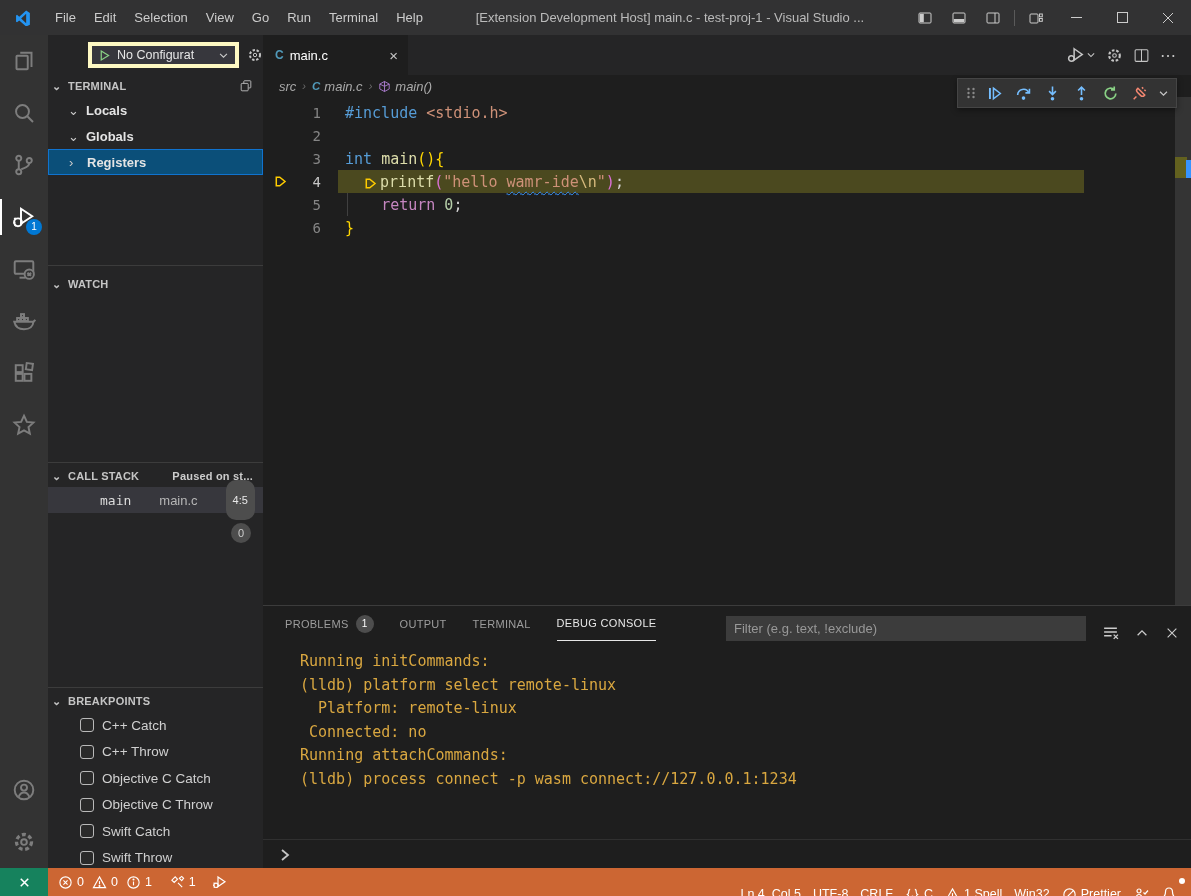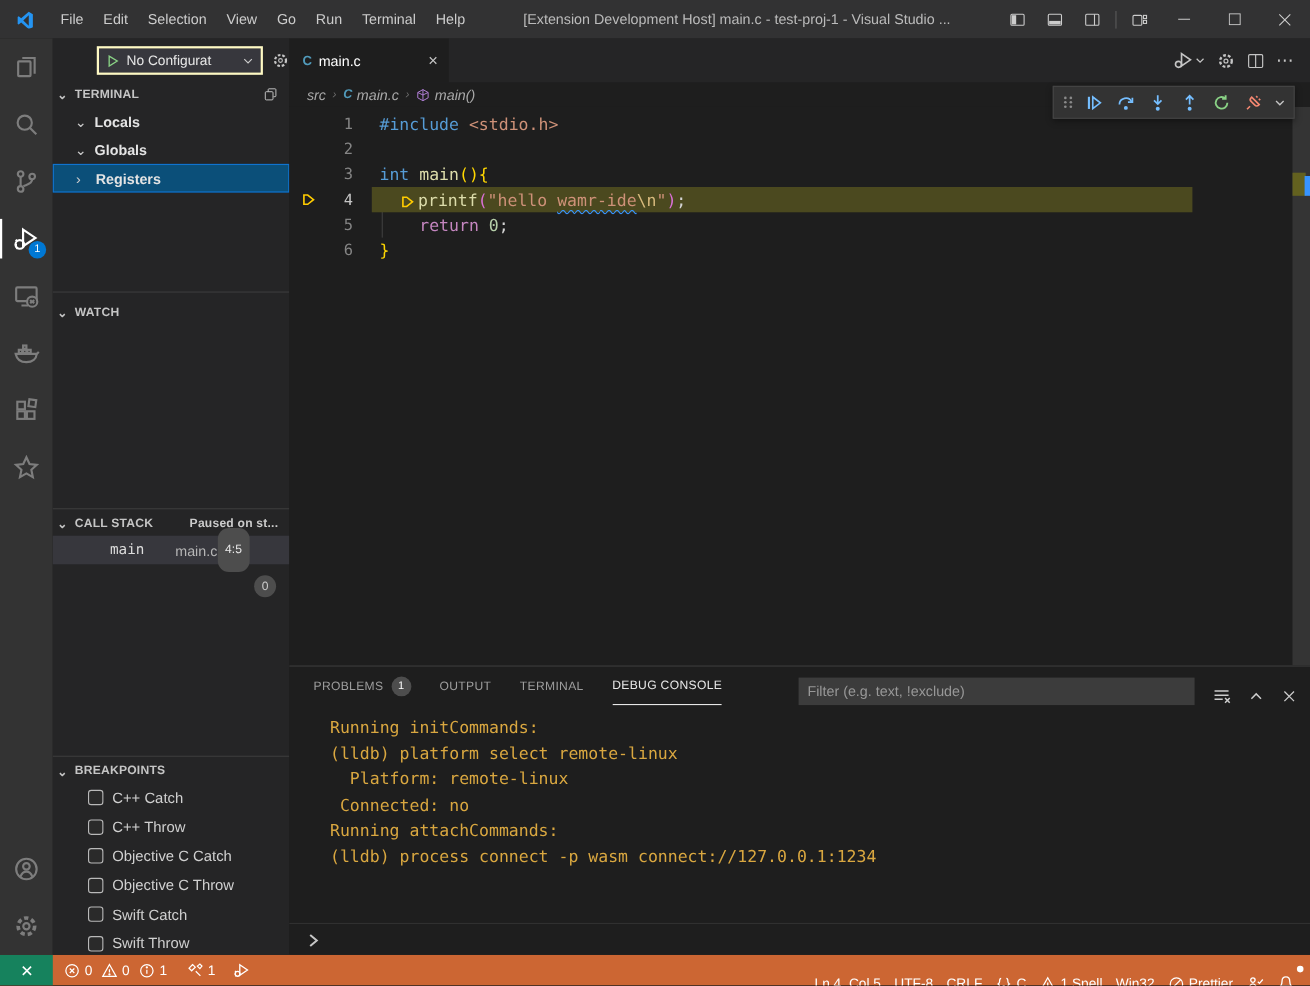--- a/index.html
+++ b/index.html
@@ -26,35 +26,35 @@
   .ab-item { width:48px; height:52px; display:flex; align-items:center; justify-content:center; color:#7d7d7d; position:relative; }
   .ab-item.active { color:#ffffff; }
   .ab-item.active::before { content:""; position:absolute; left:0; top:8px; bottom:8px; width:2px; background:#ffffff; }
   .ab-item svg { stroke:currentColor; fill:none; stroke-width:1.3; }
   .ab-badge { position:absolute; right:6px; bottom:8px; min-width:16px; height:16px; border-radius:9px; background:#0078d4; color:#fff; font-size:10px; line-height:16px; text-align:center; }
   .ab-bottom { margin-top:auto; }
 
   
   .sidebar { width:215px; background:#252526; position:relative; color:#cccccc; font-size:13px; }
   .sb-topbar { height:40px; display:flex; align-items:center; padding-left:40px; }
-  .cfg-btn { height:26px; width:156px; background:#37373d; border:2px solid #fef9c3; display:flex; align-items:center; padding:0 6px; color:#e7e7e7; font-size:12.5px; }
+  .cfg-btn { height:26px; width:156px; background:#37373d; border:4px solid #fef9c3; display:flex; align-items:center; padding:0 6px; color:#e7e7e7; font-size:12.5px; }
   .cfg-btn .lbl { flex:1; margin-left:6px; white-space:nowrap; overflow:hidden; }
   .sb-gear { margin-left:8px; color:#c5c5c5; }
   .sec { position:absolute; left:0; right:0; }
   .sec-header { height:22px; display:flex; align-items:center; font-size:11px; font-weight:bold; color:#c5c5c5; padding-left:4px; letter-spacing:.2px; }
   .sec-header .chev { width:16px; color:#c5c5c5; }
   .sec-divider { position:absolute; left:0; right:0; height:1px; background:#3c3c3c; }
   .tree-row { height:26px; display:flex; align-items:center; padding-left:20px; font-weight:bold; color:#e4e4e4; }
   .tree-row .chev { width:18px; color:#cccccc; font-weight:normal; }
   .tree-row.selected { background:#0b4f79; border:1px solid #1073cf; }
   .paused-badge { margin-left:auto; margin-right:10px; font-size:11px; font-weight:bold; color:#cccccc; }
   .frame-row { height:26px; background:#37373d; display:flex; align-items:center; font-size:13px; }
   .frame-name { font-family:"DejaVu Sans Mono", monospace; margin-left:52px; color:#dddddd; }
   .frame-file { margin-left:28px; color:#b6b6b6; }
-  .frame-loc { margin-left:0; background:#4d4d4d; color:#e8e8e8; border-radius:10px; font-size:11px; padding:14px 7px; }
+  .frame-loc { margin-left:28px; background:#4d4d4d; color:#e8e8e8; border-radius:10px; font-size:11px; padding:14px 7px; }
   .session-badge { position:absolute; right:12px; top:58px; width:20px; height:20px; background:#4d4d4d; color:#cccccc; border-radius:50%; font-size:11px; display:flex; align-items:center; justify-content:center; }
   .bp-row { height:26.5px; display:flex; align-items:center; padding-left:32px; color:#d0d0d0; font-size:13.5px; font-weight:normal; }
   .bp-check { width:14px; height:14px; border:1.5px solid #b9b9b9; background:#2a2a2a; border-radius:3px; margin-right:8px; flex:0 0 14px; }
 
   
   .main { flex:1; display:flex; flex-direction:column; position:relative; min-width:0; }
   .tabbar { height:40px; background:#252526; display:flex; flex:0 0 40px; }
   .tab { width:145px; background:#1e1e1e; display:flex; align-items:center; padding:0 10px 0 12px; color:#ffffff; font-size:13px; }
   .tab .c-ic { color:#519aba; font-weight:bold; font-size:12px; margin-right:6px; }
   .tab .close { margin-left:auto; color:#c5c5c5; font-size:15px; }

